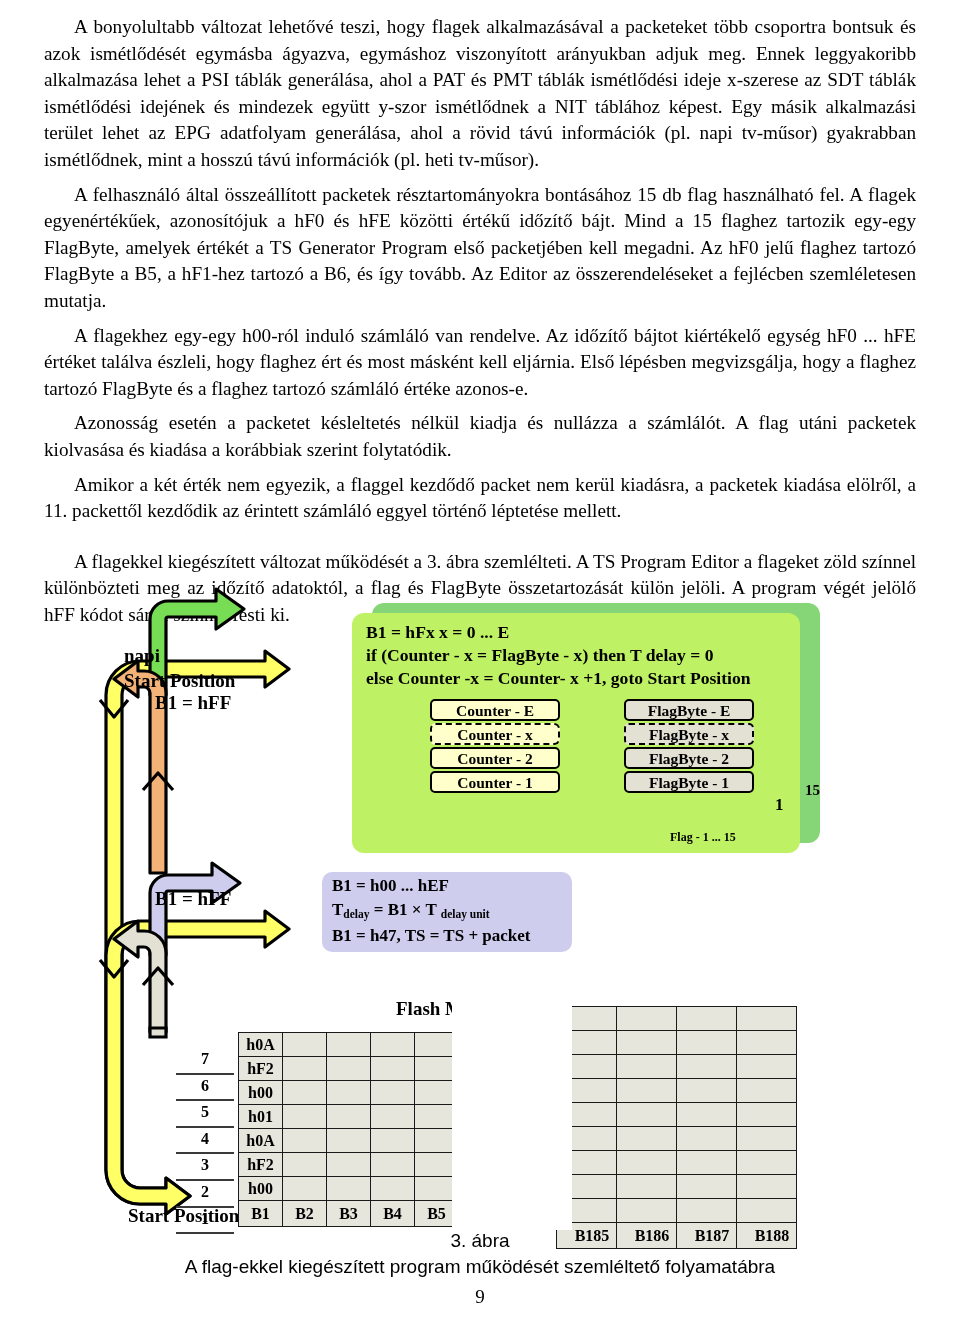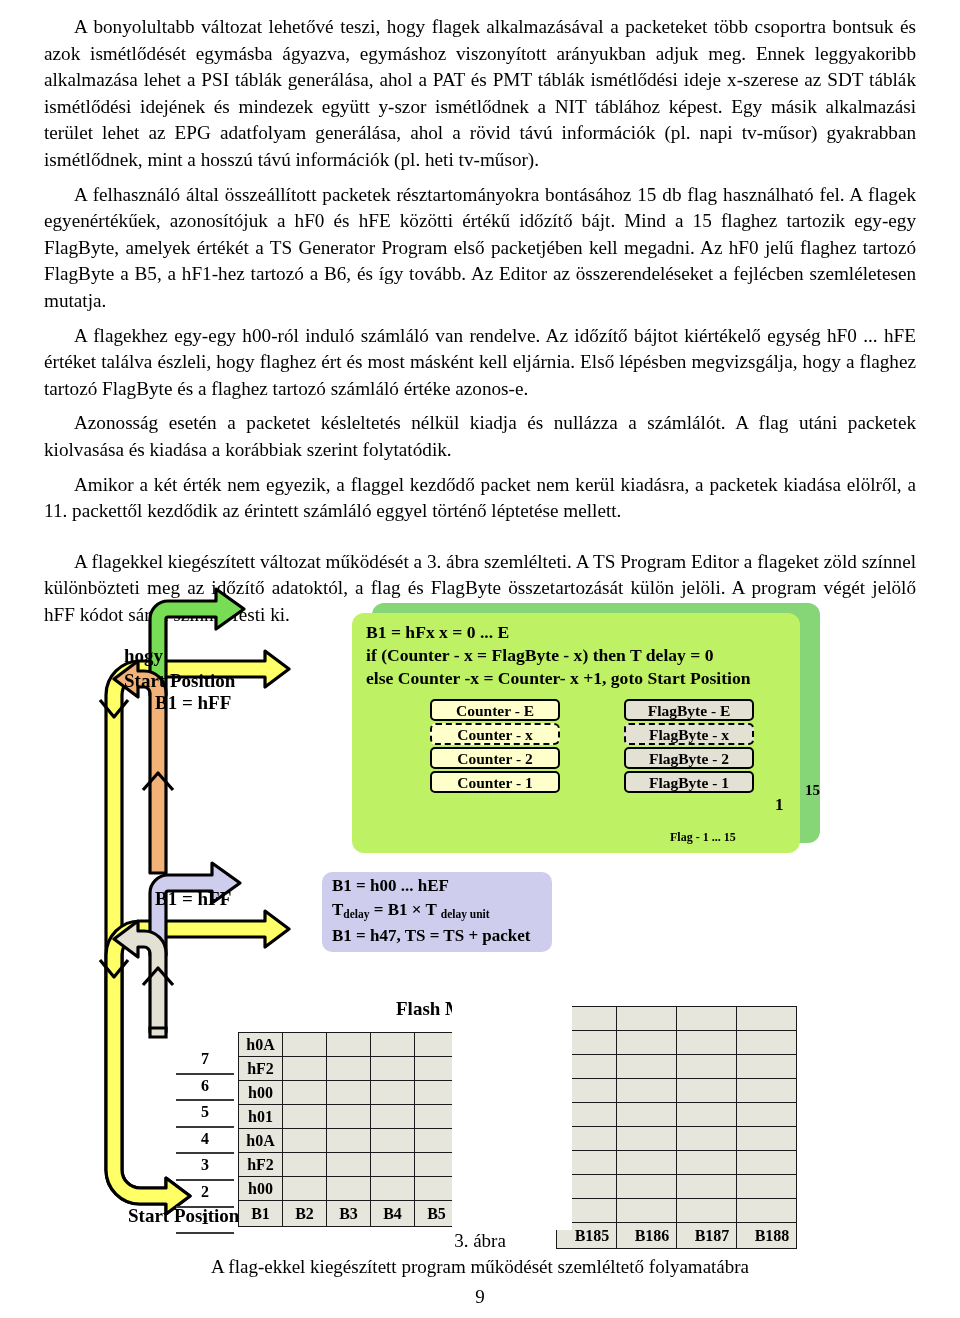--- a/index.html
+++ b/index.html
@@ -94,21 +94,21 @@
   #ladder .rw{
     position:relative;height:24.6px;
     border-bottom:2px solid #3a3a3a;
     font-size:16px;font-weight:bold;text-align:center;line-height:22px;
     font-family:"Liberation Serif", serif;
   }
 
   #caption{
     position:absolute;left:0;top:1228px;width:960px;text-align:center;
     font-size:19px;line-height:26px;
-    font-family:Liberation Serif, serif;
+    font-family:Liberation Sans, sans-serif;
   }
   #pagenum{
     position:absolute;left:0;top:1286px;width:960px;text-align:center;
     font-size:19px;font-family:"Liberation Serif", serif;
   }
 </style>
 </head>
 <body>
 
 <div id="textblock">
@@ -166,30 +166,30 @@
     <div class="stackbox counter dashed" style="left:78px;top:110px;border-radius:6px;">Counter - x</div>
     <div class="stackbox counter" style="left:78px;top:134px;">Counter - 2</div>
     <div class="stackbox counter" style="left:78px;top:158px;">Counter - 1</div>
 
     <div class="stackbox flagbyte" style="left:272px;top:86px;">FlagByte - E</div>
     <div class="stackbox flagbyte dashed" style="left:272px;top:110px;">FlagByte - x</div>
     <div class="stackbox flagbyte" style="left:272px;top:134px;">FlagByte - 2</div>
     <div class="stackbox flagbyte" style="left:272px;top:158px;">FlagByte - 1</div>
   </div>
 
-  <div id="purplePanel" style="left:322px;top:287px;width:230px;height:80px;">
+  <div id="purplePanel" style="left:322px;top:287px;width:250px;height:80px;">
     <div class="pline" style="top:4px;">B1 = h00 ... hEF</div>
     <div class="pline" style="top:28px;">
       <span>T</span><span class="sub">delay</span> <span>= B1 × T</span> <span class="sub">delay unit</span>
     </div>
     <div class="pline" style="top:54px;">B1 = h47, TS = TS + packet</div>
   </div>
 </div>
 
-<div class="fig-label" style="left:124px;top:645px;font-size:19px;">hogy</div>
+<div class="fig-label" style="left:124px;top:645px;font-size:19px;">napi</div>
 <div class="fig-label" style="left:124px;top:670px;font-size:19px;">Start Position</div>
 <div class="fig-label" style="left:155px;top:692px;font-size:19px;">B1 = hFF</div>
 <div class="fig-label" style="left:155px;top:888px;font-size:19px;">B1 = hFF</div>
 <div class="fig-label" style="left:670px;top:830px;font-size:12px;">Flag - 1 ... 15</div>
 <div class="fig-label" style="left:775px;top:795px;font-size:17px;">1</div>
 <div class="fig-label" style="left:805px;top:782px;font-size:15px;">15</div>
 <div class="fig-label" style="left:396px;top:998px;font-size:19px;">Flash Memory</div>
 <div class="fig-label" style="left:128px;top:1205px;font-size:19px;">Start Position</div>
 
 <div id="ladder">

